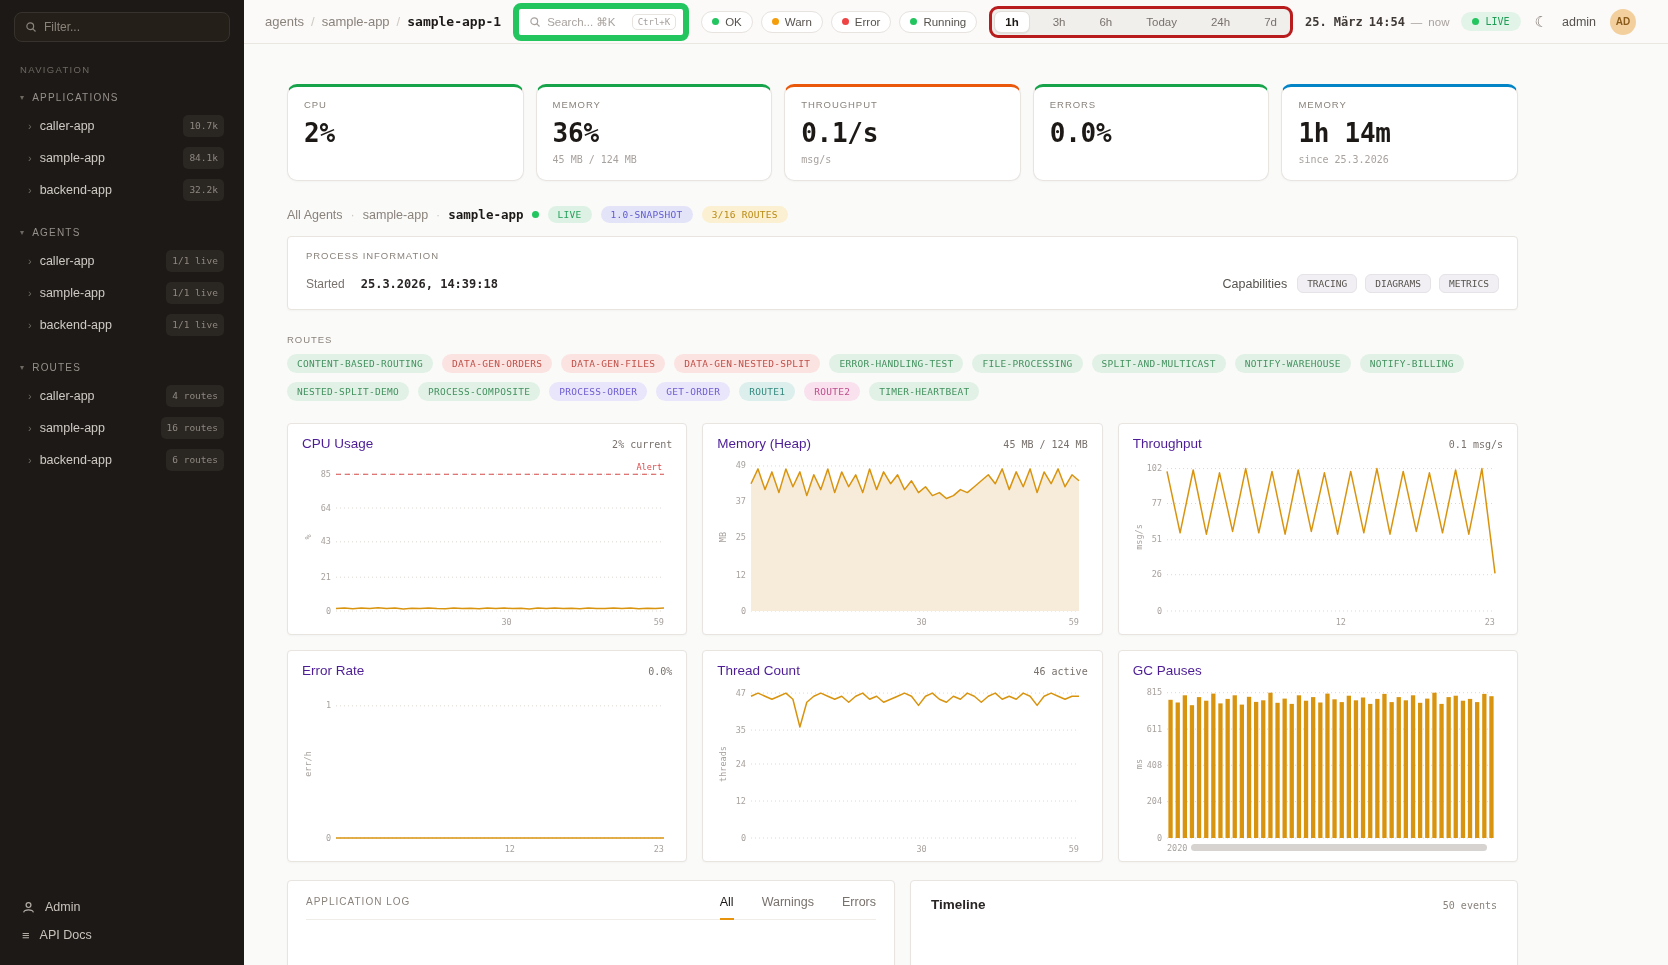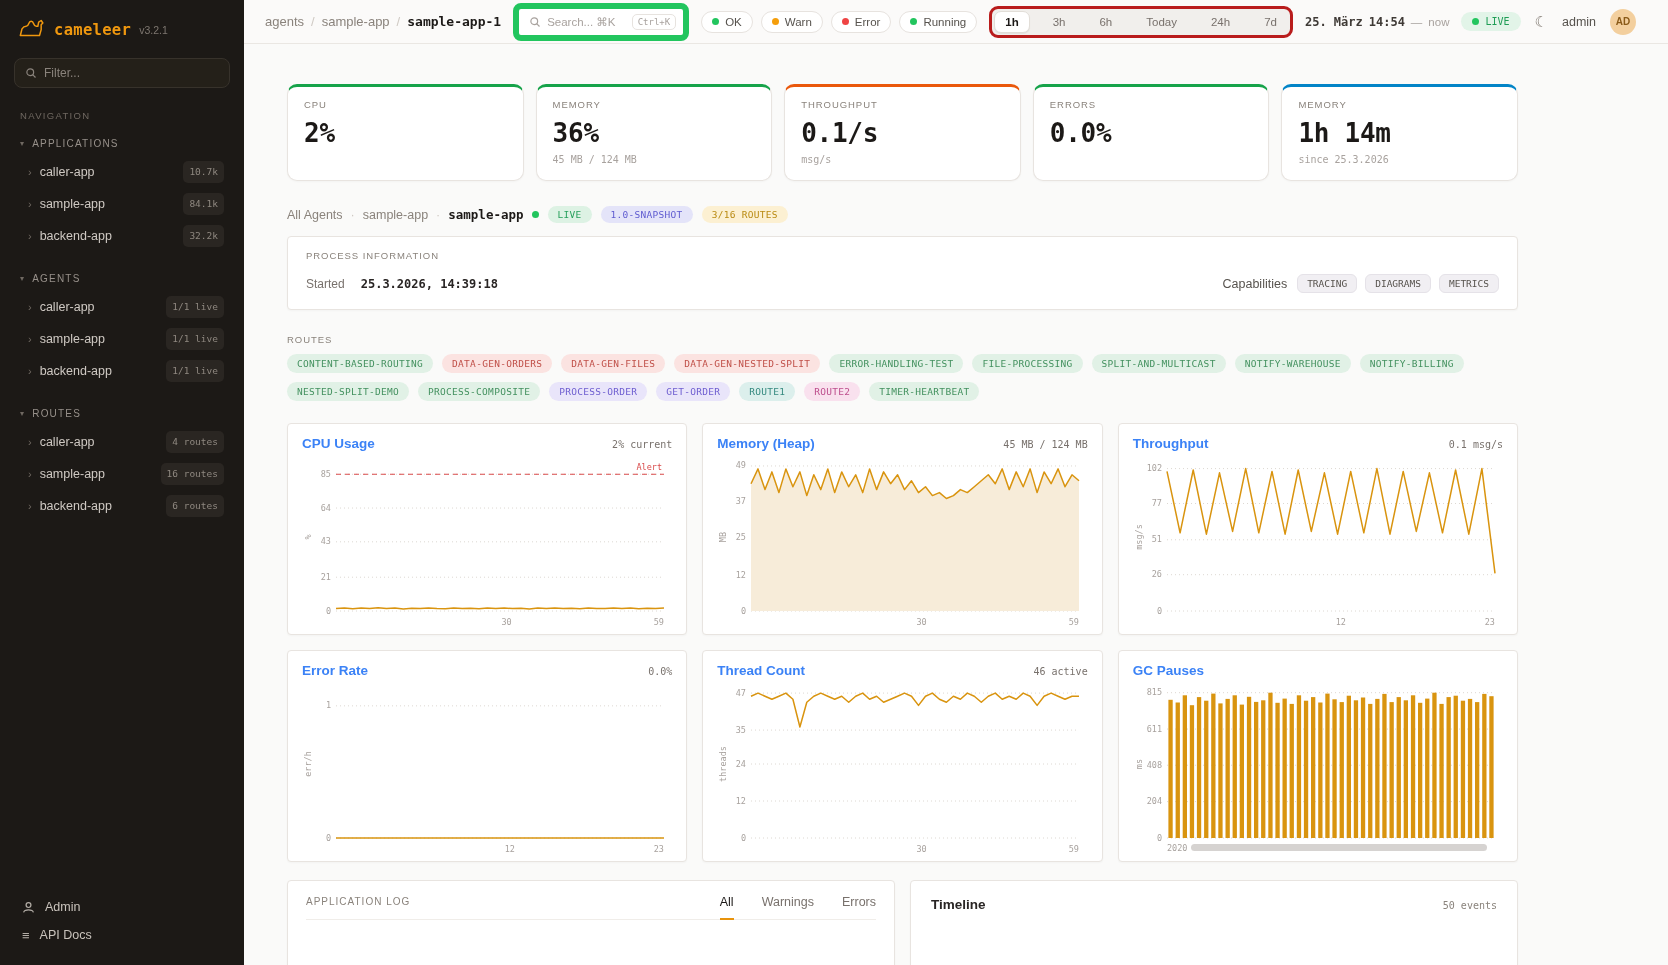--- a/index.html
+++ b/index.html
@@ -89,21 +89,21 @@
   .route-chip{font-family:"DejaVu Sans Mono",monospace;font-size:9.5px;letter-spacing:0.03em;border-radius:999px;padding:4px 10px;cursor:pointer;white-space:nowrap;}
   .v-green{background:#e1f1e6;color:#43915f;}
   .v-red{background:#fbe3e1;color:#c05049;}
   .v-purple{background:#e9e5fa;color:#6e5ed0;}
   .v-teal{background:#dcefec;color:#35897f;}
   .v-pink{background:#f9e1ee;color:#bd4e8d;}
 
   .charts-grid{display:grid;grid-template-columns:repeat(3,1fr);gap:15px;margin-bottom:18px;}
   .chart-card{padding:12px 14px 6px;height:212px;display:flex;flex-direction:column;}
   .chart-head{display:flex;align-items:baseline;justify-content:space-between;margin-bottom:2px;}
-  .chart-title{font-size:13.5px;font-weight:bold;color:#3b82f6;}
+  .chart-title{font-size:13.5px;font-weight:normal;color:#4c1d95;}
   .chart-value{font-size:10px;color:#78716c;}
   .chart-plot{flex:1;min-height:0;}
   .chart-plot svg{display:block;}
   .chart-plot text.tick{font-family:"DejaVu Sans Mono",monospace;font-size:8.5px;fill:#a8a29e;}
   .chart-plot text.alert-label{font-family:"DejaVu Sans Mono",monospace;font-size:8.5px;fill:#d94b4b;}
 
   .bottom-row{display:grid;grid-template-columns:1fr 1fr;gap:15px;}
   .log-card{padding:14px 18px 0;height:130px;}
   .log-head{display:flex;justify-content:space-between;align-items:flex-end;border-bottom:1px solid #f0ede9;}
   .log-title{font-size:10px;letter-spacing:0.1em;color:#8a837c;padding-bottom:12px;}
@@ -114,29 +114,20 @@
   .timeline-head{display:flex;justify-content:space-between;align-items:baseline;}
   .timeline-title{font-size:13.5px;font-weight:bold;color:#292524;}
   .timeline-badge{font-size:10px;color:#8a837c;}
 </style>
 </head>
 <body>
 
 <div class="app">
 
   <aside class="sidebar">
-    <div class="logo-row">
-      <span class="logo-mark">
-        <svg width="28" height="20" viewBox="0 0 32 24">
-            <path d="M2 21 L4 13 Q6 10 9 10 Q11 10 12 7 Q13 4 15 4 Q17 4 18 7 Q19 10 21 10 L23 10 L24 5 L27 3 L29 6 L27 8 L27 14 L25 21 Z" fill="none" stroke="#f0980f" stroke-width="1.8" stroke-linejoin="round"></path>
-          </svg>
-      </span>
-      <span class="logo-name">cameleer</span>
-      <span class="logo-ver">v3.2.1</span>
-    </div>
 
     <div class="filter-box">
       <span class="f-icon">
         <svg width="12" height="12" viewBox="0 0 16 16" fill="none" stroke="#8a837c" stroke-width="1.6">
             <circle cx="7" cy="7" r="4.5"></circle>
             <line x1="10.5" y1="10.5" x2="14" y2="14"></line>
           </svg>
       </span>
       <input placeholder="Filter..." style="">
     </div>

